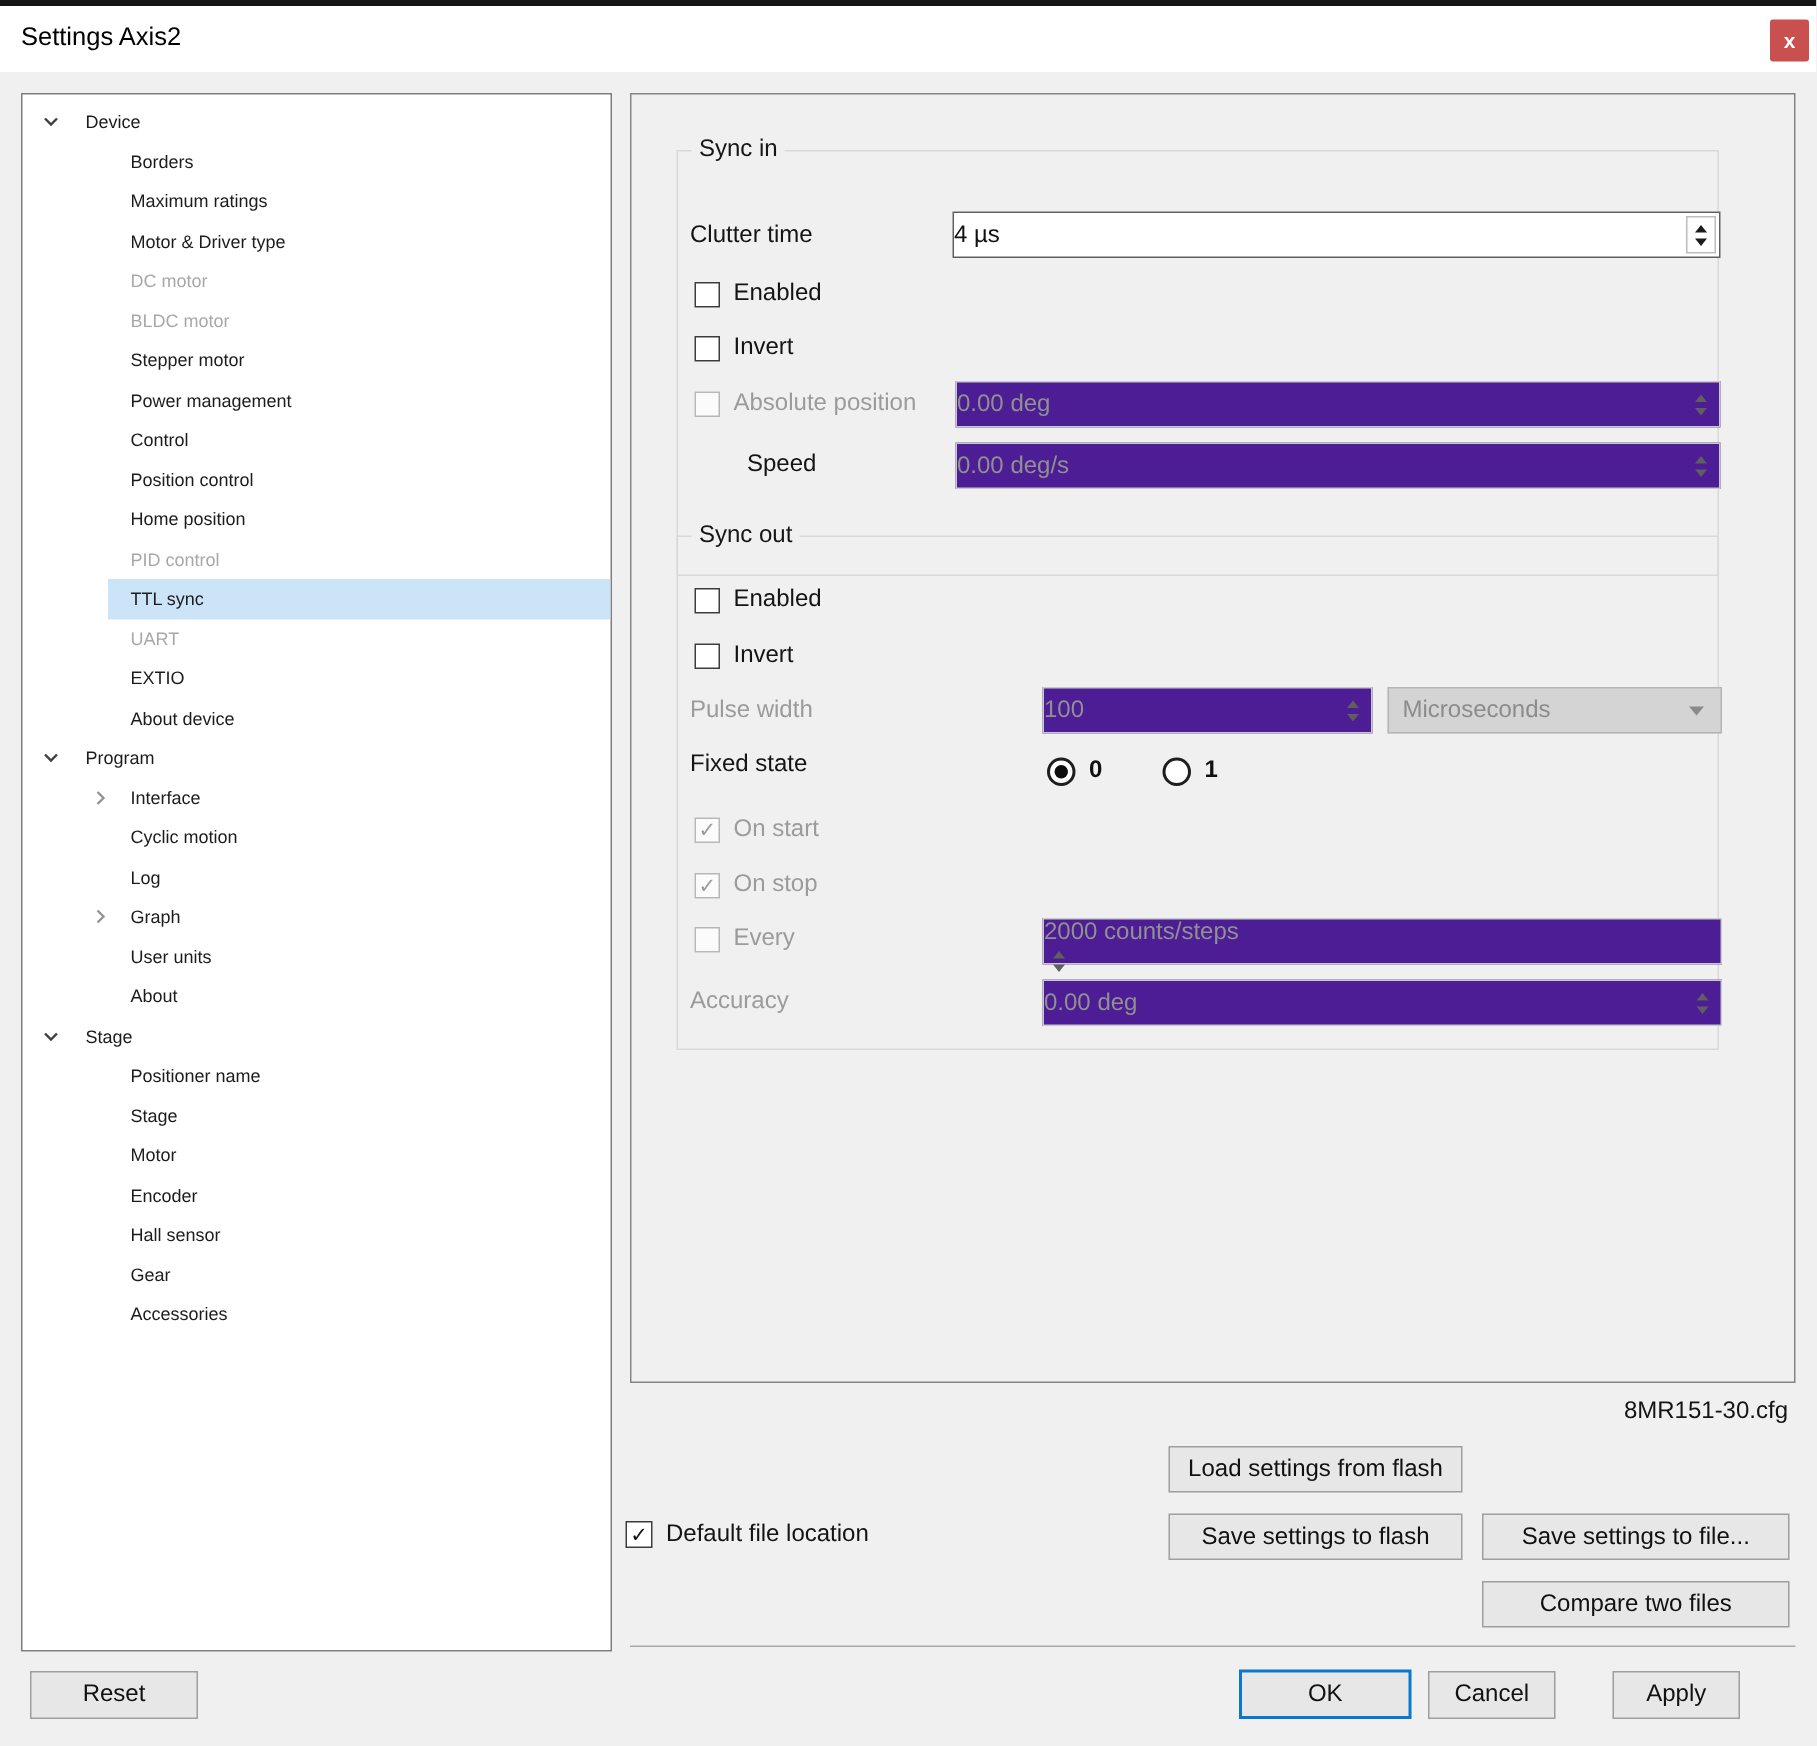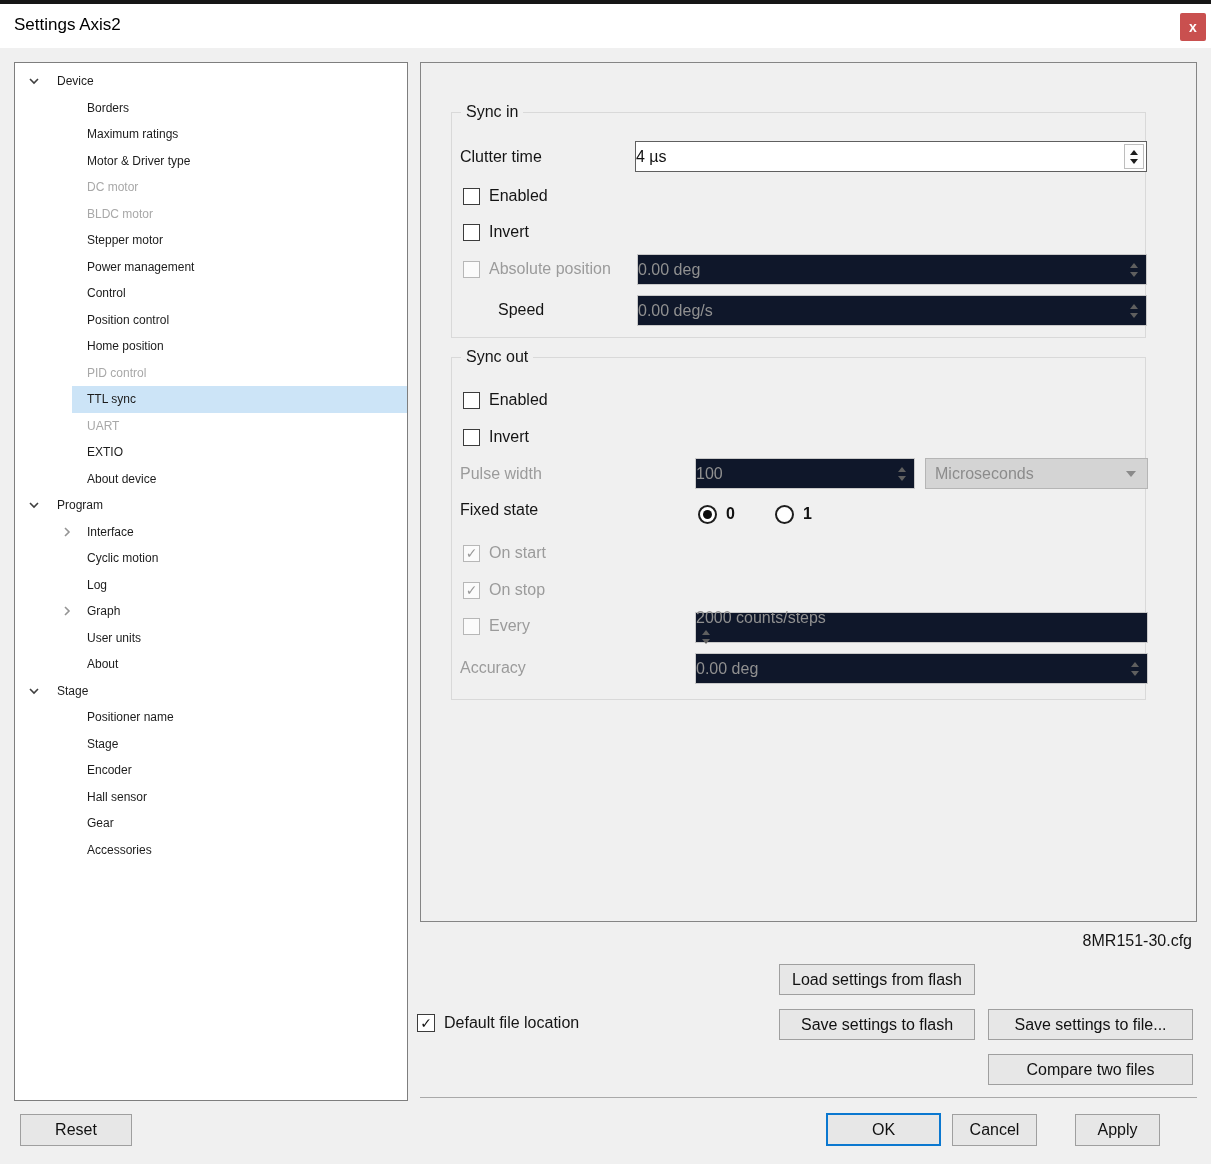--- a/index.html
+++ b/index.html
@@ -33,21 +33,21 @@
 
   .lbl { position:absolute; font-size:16px; color:#141414; height:20px; line-height:20px; white-space:nowrap; }
   .lbl.gray { color:#9b9b9b; }
 
   
   .spin { position:absolute; background:#fff; border:1px solid #5f5f5f; display:flex; align-items:stretch; }
   .spin .val { flex:1; padding-left:0; font-size:16px; color:#111; display:flex; align-items:center; white-space:nowrap; }
   .spin .btns { width:20px; margin:2px 2px 2px 0; display:flex; flex-direction:column; align-items:center; justify-content:center; gap:4px; border:1px solid #bdbdbd; background:#fdfdfd; }
   .spin .up { width:0; height:0; border-left:4px solid transparent; border-right:4px solid transparent; border-bottom:5px solid #1c1c1c; }
   .spin .dn { width:0; height:0; border-left:4px solid transparent; border-right:4px solid transparent; border-top:5px solid #1c1c1c; }
-  .spin.disabled { background:#0f172a; border-color:#c9c9c9;justify-content:center; }
+  .spin.disabled { background:#4c1d95; border-color:#c9c9c9; }
   .spin.disabled .val { color:#909090; }
   .spin.disabled .btns { border-color:transparent; background:transparent; }
   .spin.disabled .up { border-bottom-color:#5f5f5f; }
   .spin.disabled .dn { border-top-color:#5f5f5f; }
 
   
   .dropdown { position:absolute; background:#d4d4d4; border:1px solid #b5b5b5; display:flex; align-items:center; }
   .dropdown .val { flex:1; padding-left:9px; font-size:16px; color:#8c8c8c; white-space:nowrap; }
   .dropdown .caret { width:0; height:0; border-left:5px solid transparent; border-right:5px solid transparent; border-top:6px solid #8a8a8a; margin-right:11px; }
 
@@ -181,36 +181,39 @@
         </span>
         <span class="t-label">Stage</span>
       </div>
       <div class="tree-row child">
         <span class="t-label">Positioner name</span>
       </div>
       <div class="tree-row child">
         <span class="t-label">Stage</span>
       </div>
       <div class="tree-row child">
+        <span class="t-label">Motor</span>
+      </div>
+      <div class="tree-row child">
         <span class="t-label">Encoder</span>
       </div>
       <div class="tree-row child">
         <span class="t-label">Hall sensor</span>
       </div>
       <div class="tree-row child">
         <span class="t-label">Gear</span>
       </div>
       <div class="tree-row child">
         <span class="t-label">Accessories</span>
       </div>
     </div>
 
   <div class="right-panel">
 
-    <div class="group" style="left:30px; top:49px; width:695px; height:226px;">
+    <div class="group" style="left:30px; top:37px; width:695px; height:284px;">
       <span class="group-legend">Sync in</span>
     </div>
 
     <span class="lbl" style="left:39px; top:84px;">Clutter time</span>
     <div class="spin" style="left:214px; top:78px; width:512px; height:31px;">
       <span class="val">4 µs</span>
       <span class="btns">
           <span class="up"></span>
           <span class="dn"></span>
         </span>

